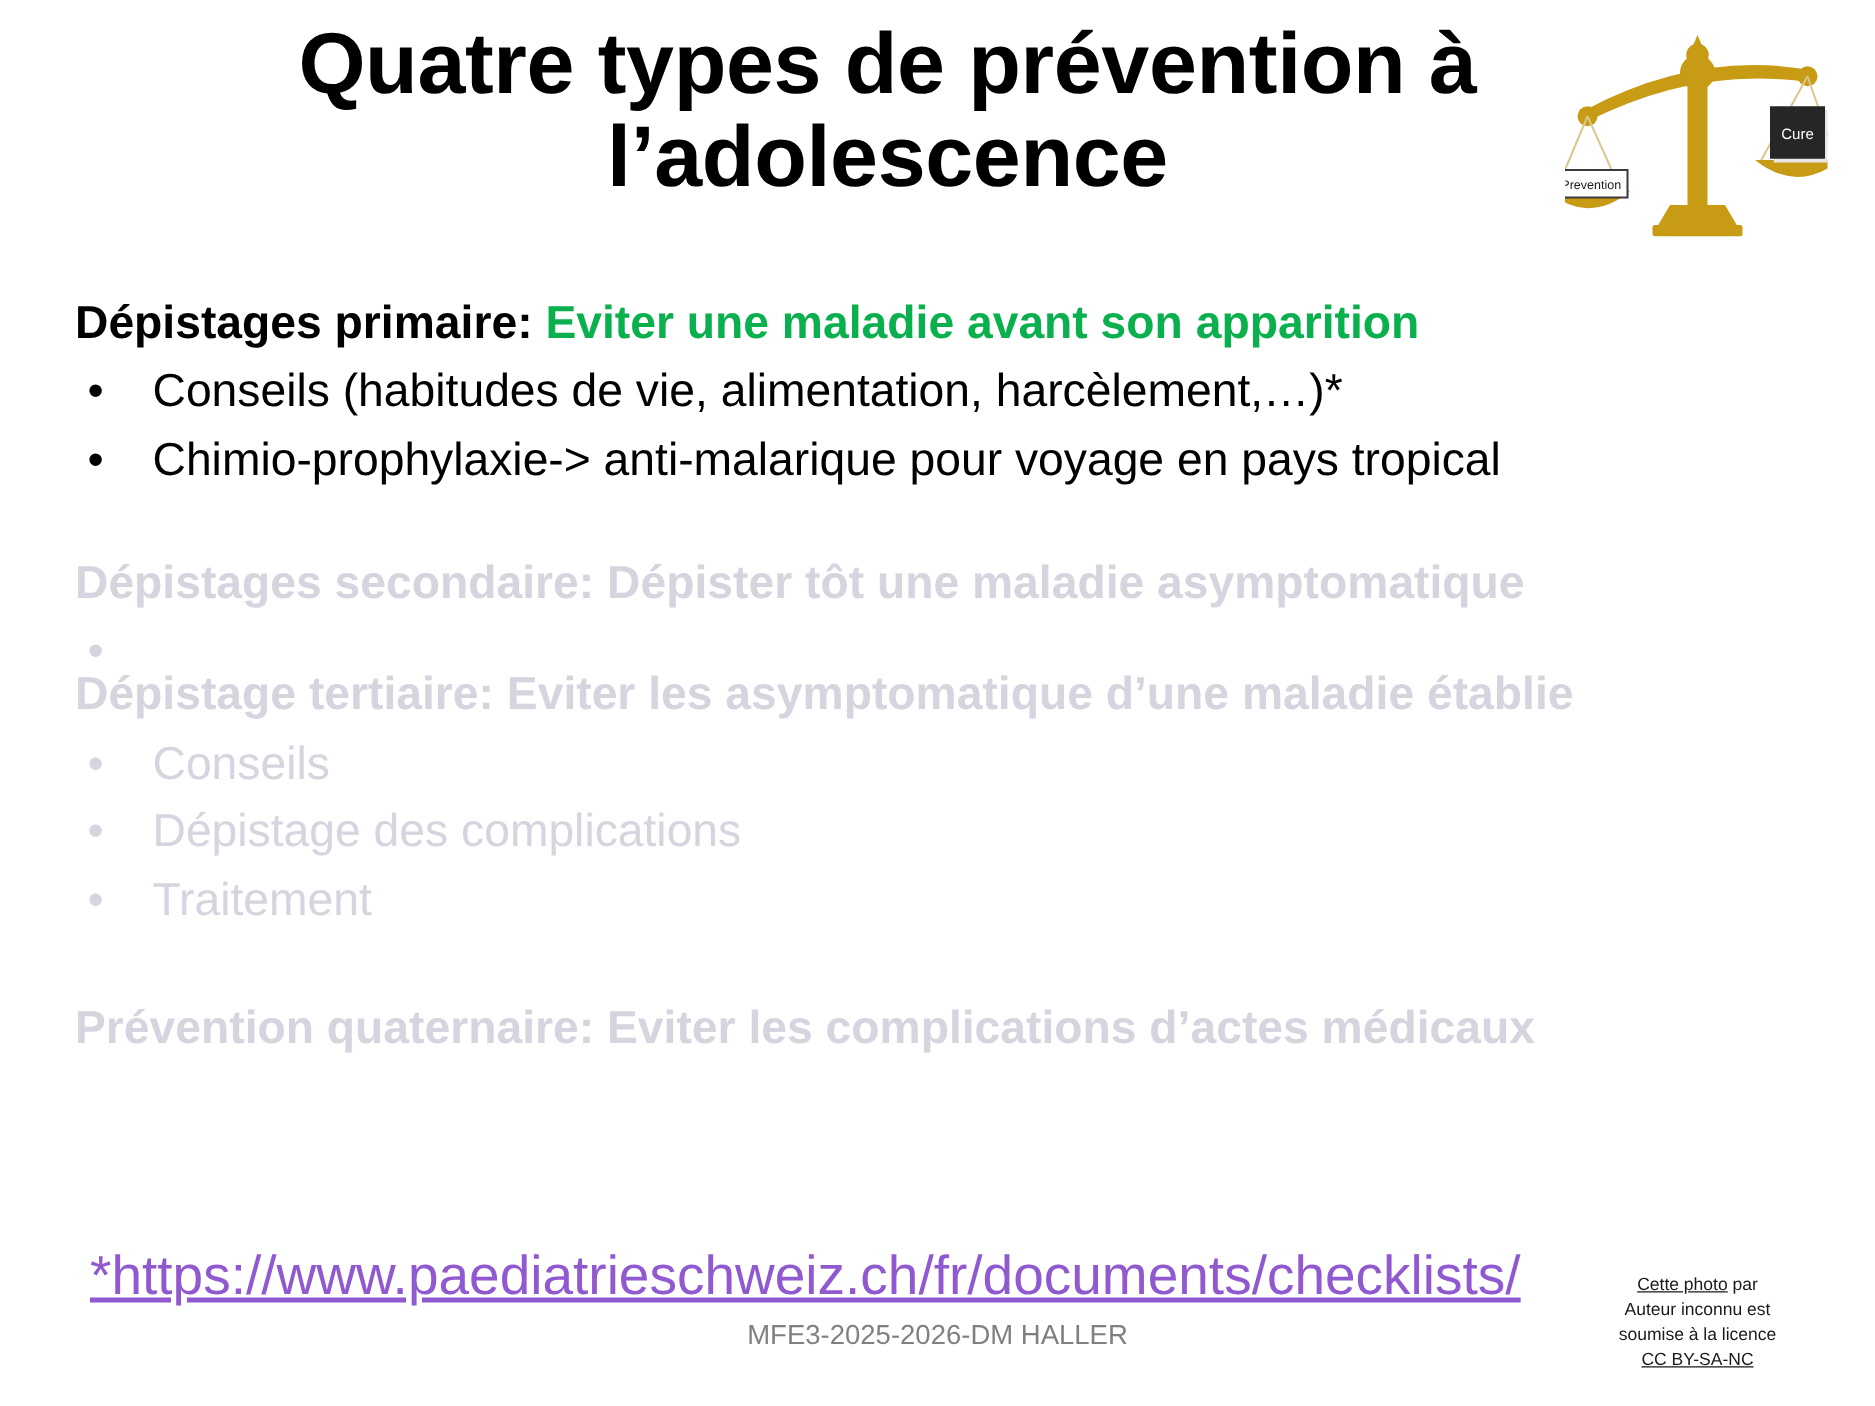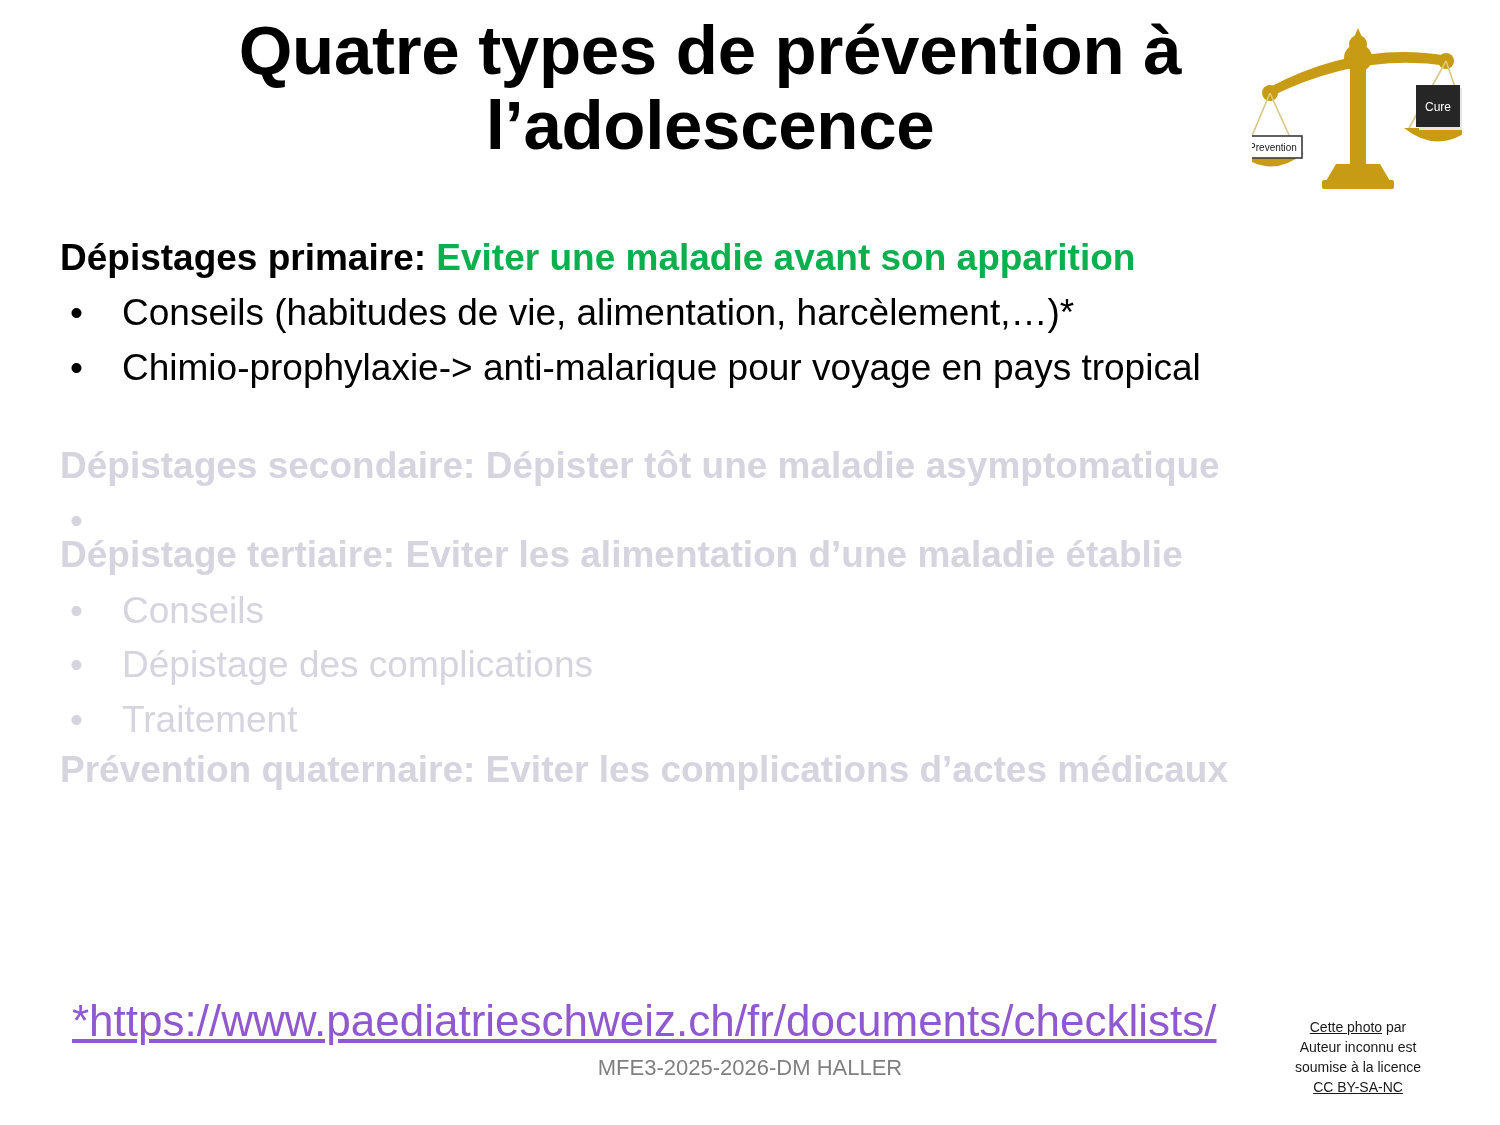--- a/index.html
+++ b/index.html
@@ -91,21 +91,21 @@
   .dim .lead-heading,
   .dim ul.bullets li,
   .dim ul.bullets li .dot {
     color: #D6D4DF;
   }
   .dim .lead-heading .accent { color: #D6D4DF; text-align: center; }
 
   .group { margin-top: 0; }
   .group.sec  { margin-top: 48px; }
   .group.ter  { margin-top: 45px; }
-  .group.quat { }
+  .group.quat { margin-top: 52px; }
 
   
   .source-link {
     position: absolute;
     left: 72px;
     top: 996px;
     font-size: 44px;
     color: #9059D0;
     text-decoration: underline;
     white-space: nowrap;
@@ -207,21 +207,21 @@
       </p>
       <ul class="bullets">
         <li>
           <span class="dot">•</span>
         </li>
       </ul>
     </div>
 
     <div class="group ter dim">
       <p class="lead-heading">
-        <span>Dépistage tertiaire: </span><span class="accent">Eviter les alimentation d’une maladie établie</span>
+        <span>Dépistage tertiaire: </span><span class="accent">Eviter les asymptomatique d’une maladie établie</span>
       </p>
       <ul class="bullets">
         <li>
           <span class="dot">•</span>
           <span>Conseils</span>
         </li>
         <li>
           <span class="dot">•</span>
           <span>Dépistage des complications</span>
         </li>

